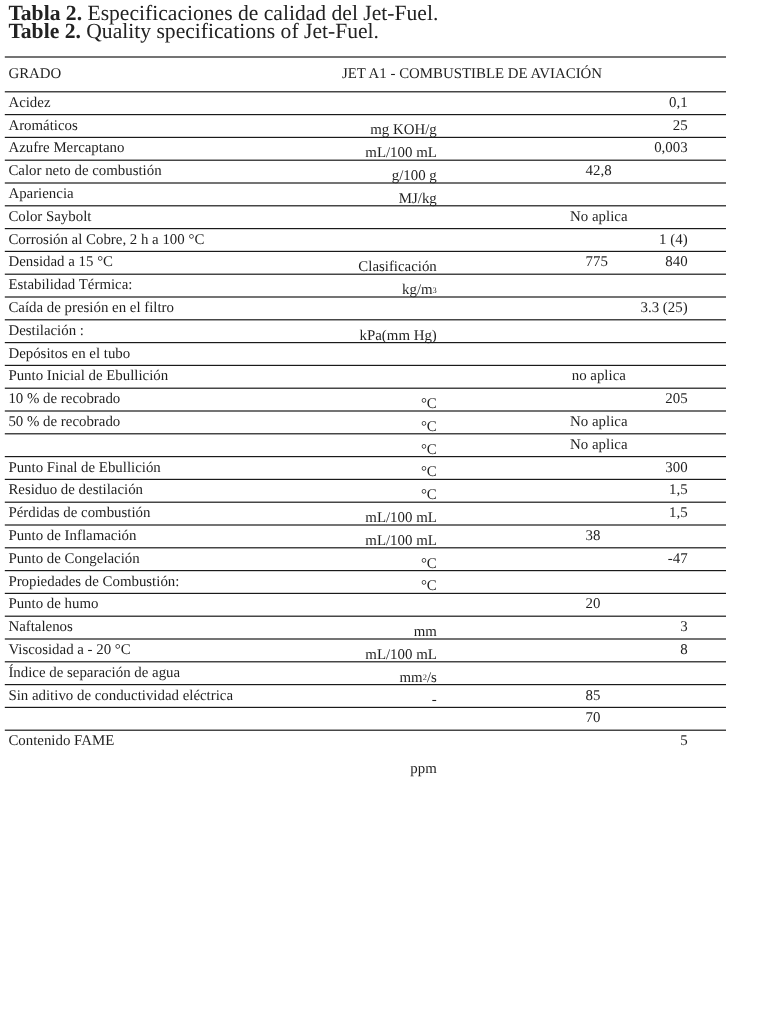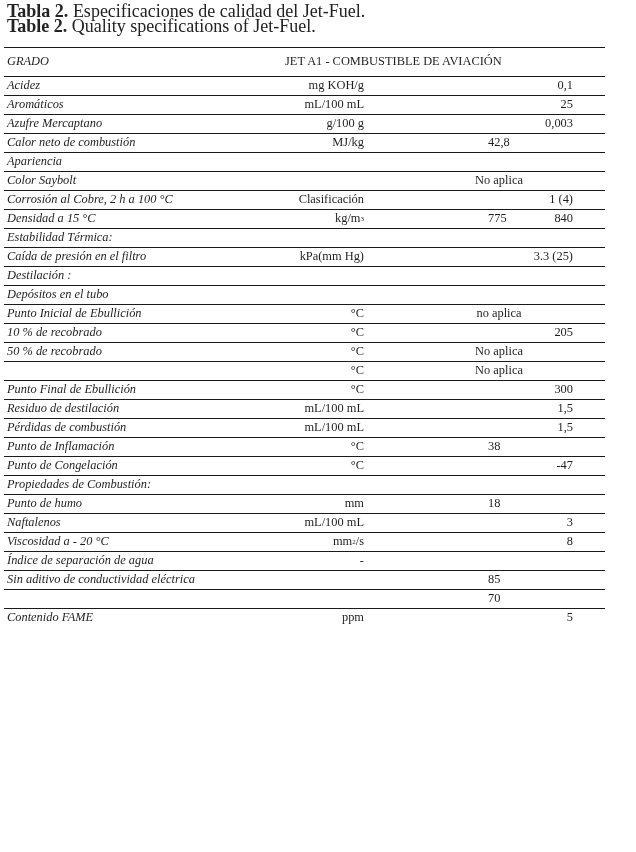--- a/index.html
+++ b/index.html
@@ -47,22 +47,22 @@
   .row.hdr2 { height: 28.5px; }
   .row.last { border-bottom: none; }
   .cell {
     position: absolute;
     top: 0;
     height: 100%;
     display: flex;
     align-items: center;
     white-space: nowrap;
   }
-  .c-name { left: 3px; font-style: italic; }
-  .c-unit { right: 241px; justify-content: flex-end; }
+  .c-name { left: 3px; }
+  .c-unit { right: 241px; justify-content: flex-end; margin-top: 23px; }
   .c-min { left: 449px; margin-left: 35px; }
   .c-max { right: 32px; justify-content: flex-end; }
   .c-span { left: 395px; width: 200px; justify-content: center; }
   .c-grade { left: 281px; }
   .h-unit { left: 296px; }
   .h-min { left: 424px; }
   .h-max { left: 530px; }
   sup { font-size: 7px; vertical-align: 5px; line-height: 0; }
 </style>
 </head>
@@ -245,21 +245,21 @@
           <span></span>
         </div>
         <div class="cell c-min"></div>
         <div class="cell c-max"></div>
       </div>
       <div class="row">
         <div class="cell c-name">Punto de humo</div>
         <div class="cell c-unit">
           <span>mm</span>
         </div>
-        <div class="cell c-min">18</div>
+        <div class="cell c-min">20</div>
         <div class="cell c-max"></div>
       </div>
       <div class="row">
         <div class="cell c-name">Naftalenos</div>
         <div class="cell c-unit">
           <span>mL/100 mL</span>
         </div>
         <div class="cell c-min"></div>
         <div class="cell c-max">3</div>
       </div>

